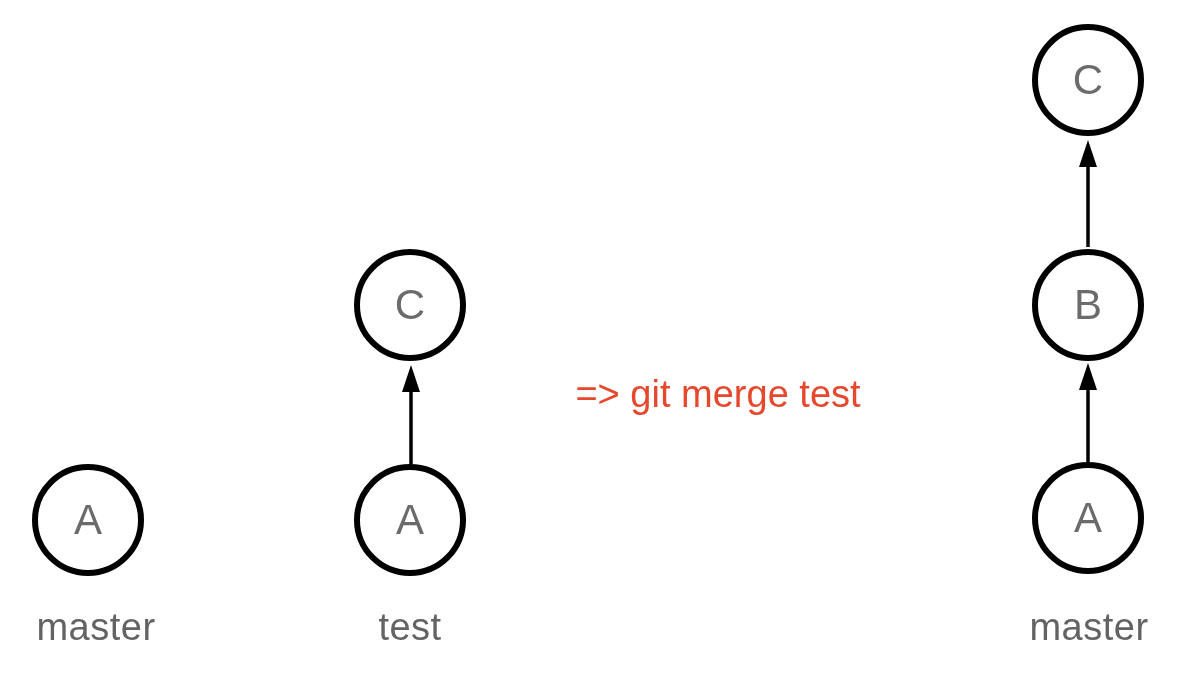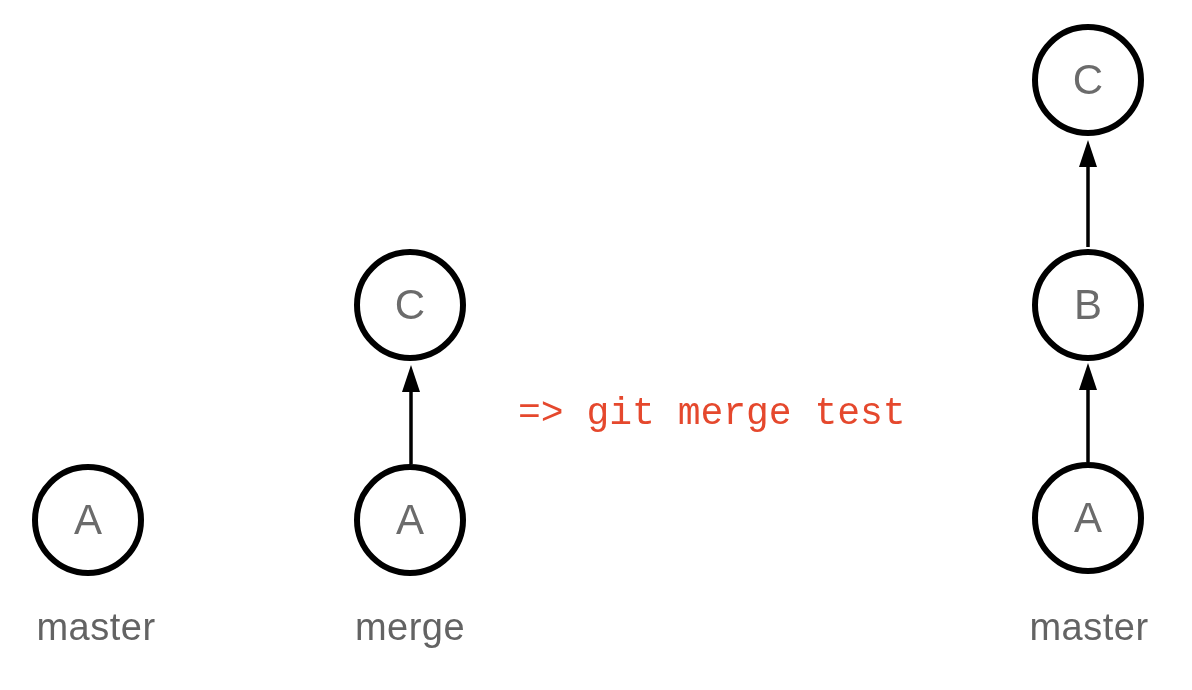--- a/index.html
+++ b/index.html
@@ -36,27 +36,26 @@
     font-size: 38px;
     color: #636363;
     letter-spacing: 0.5px;
   }
   .arrow {
     position: absolute;
   }
   .annotation {
     position: absolute;
     left: 518px;
-    top: 390px;
+    top: 371px;
     width: 400px;
-    text-align: left;
+    text-align: center;
     font-size: 38px;
     line-height: 47px;
     color: #e5482d;
-    font-family: Liberation Mono, monospace;
   }
 </style>
 </head>
 <body>
 
 <div class="canvas">
 
   <div class="node" style="left:32px; top:464px;">
     <span>A</span>
   </div>
@@ -65,21 +64,21 @@
   <div class="node" style="left:354px; top:249px;">
     <span>C</span>
   </div>
   <svg class="arrow" style="left:399px; top:364px;" width="24" height="100" viewBox="0 0 24 100">
     <line x1="12" y1="100" x2="12" y2="24" stroke="#000000" stroke-width="3.5"></line>
     <polygon points="12,1 3,28 21,28" fill="#000000"></polygon>
   </svg>
   <div class="node" style="left:354px; top:464px;">
     <span>A</span>
   </div>
-  <div class="branch-label" style="left:300px; top:606px;">merge</div>
+  <div class="branch-label" style="left:300px; top:606px;">test</div>
 
   <div class="annotation">
     <div>=&gt; git merge test</div>
   </div>
 
   <div class="node" style="left:1032px; top:24px;">
     <span>C</span>
   </div>
   <svg class="arrow" style="left:1076px; top:139px;" width="24" height="108" viewBox="0 0 24 108">
     <line x1="12" y1="108" x2="12" y2="24" stroke="#000000" stroke-width="3.5"></line>

